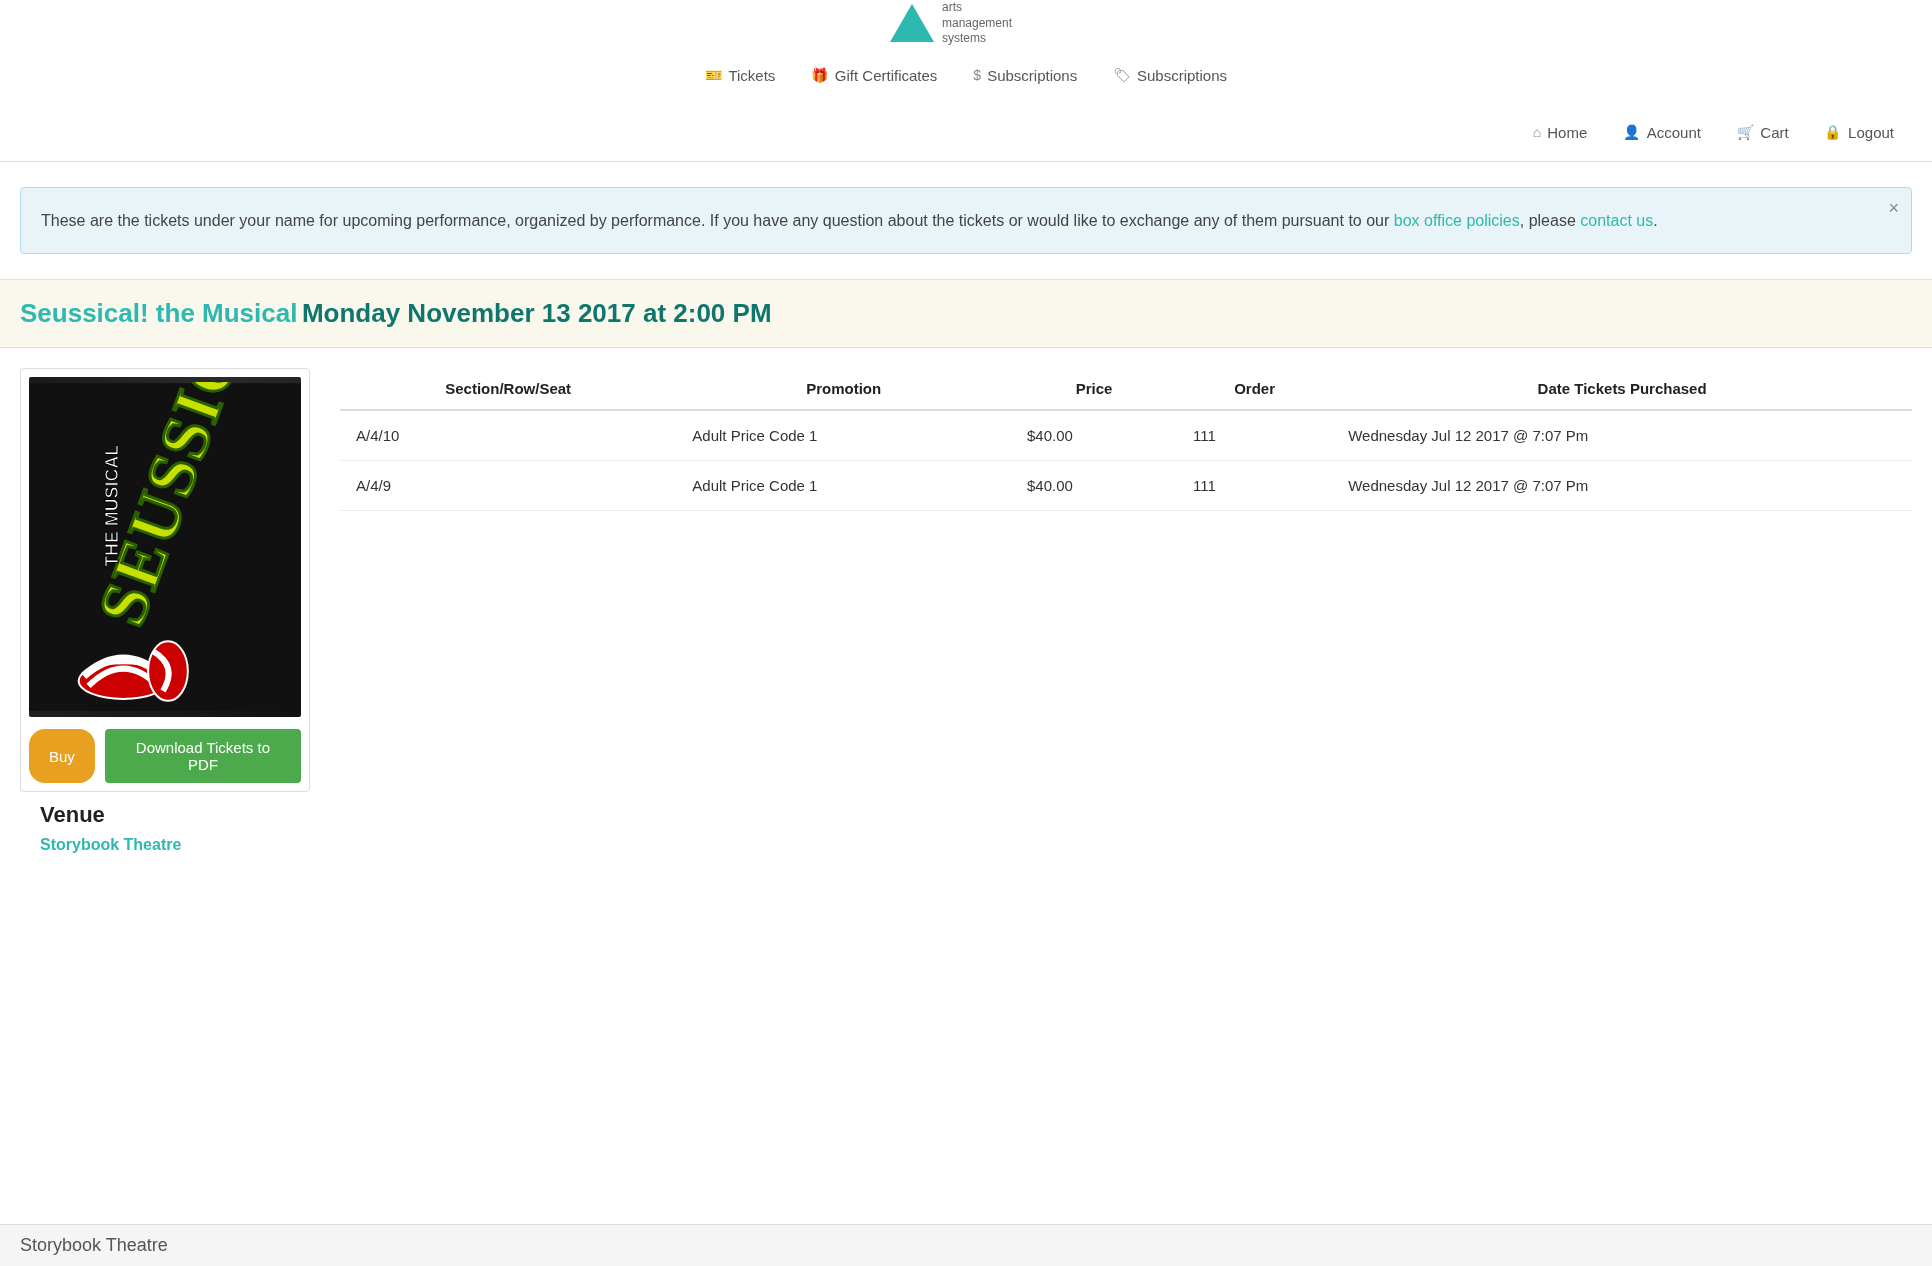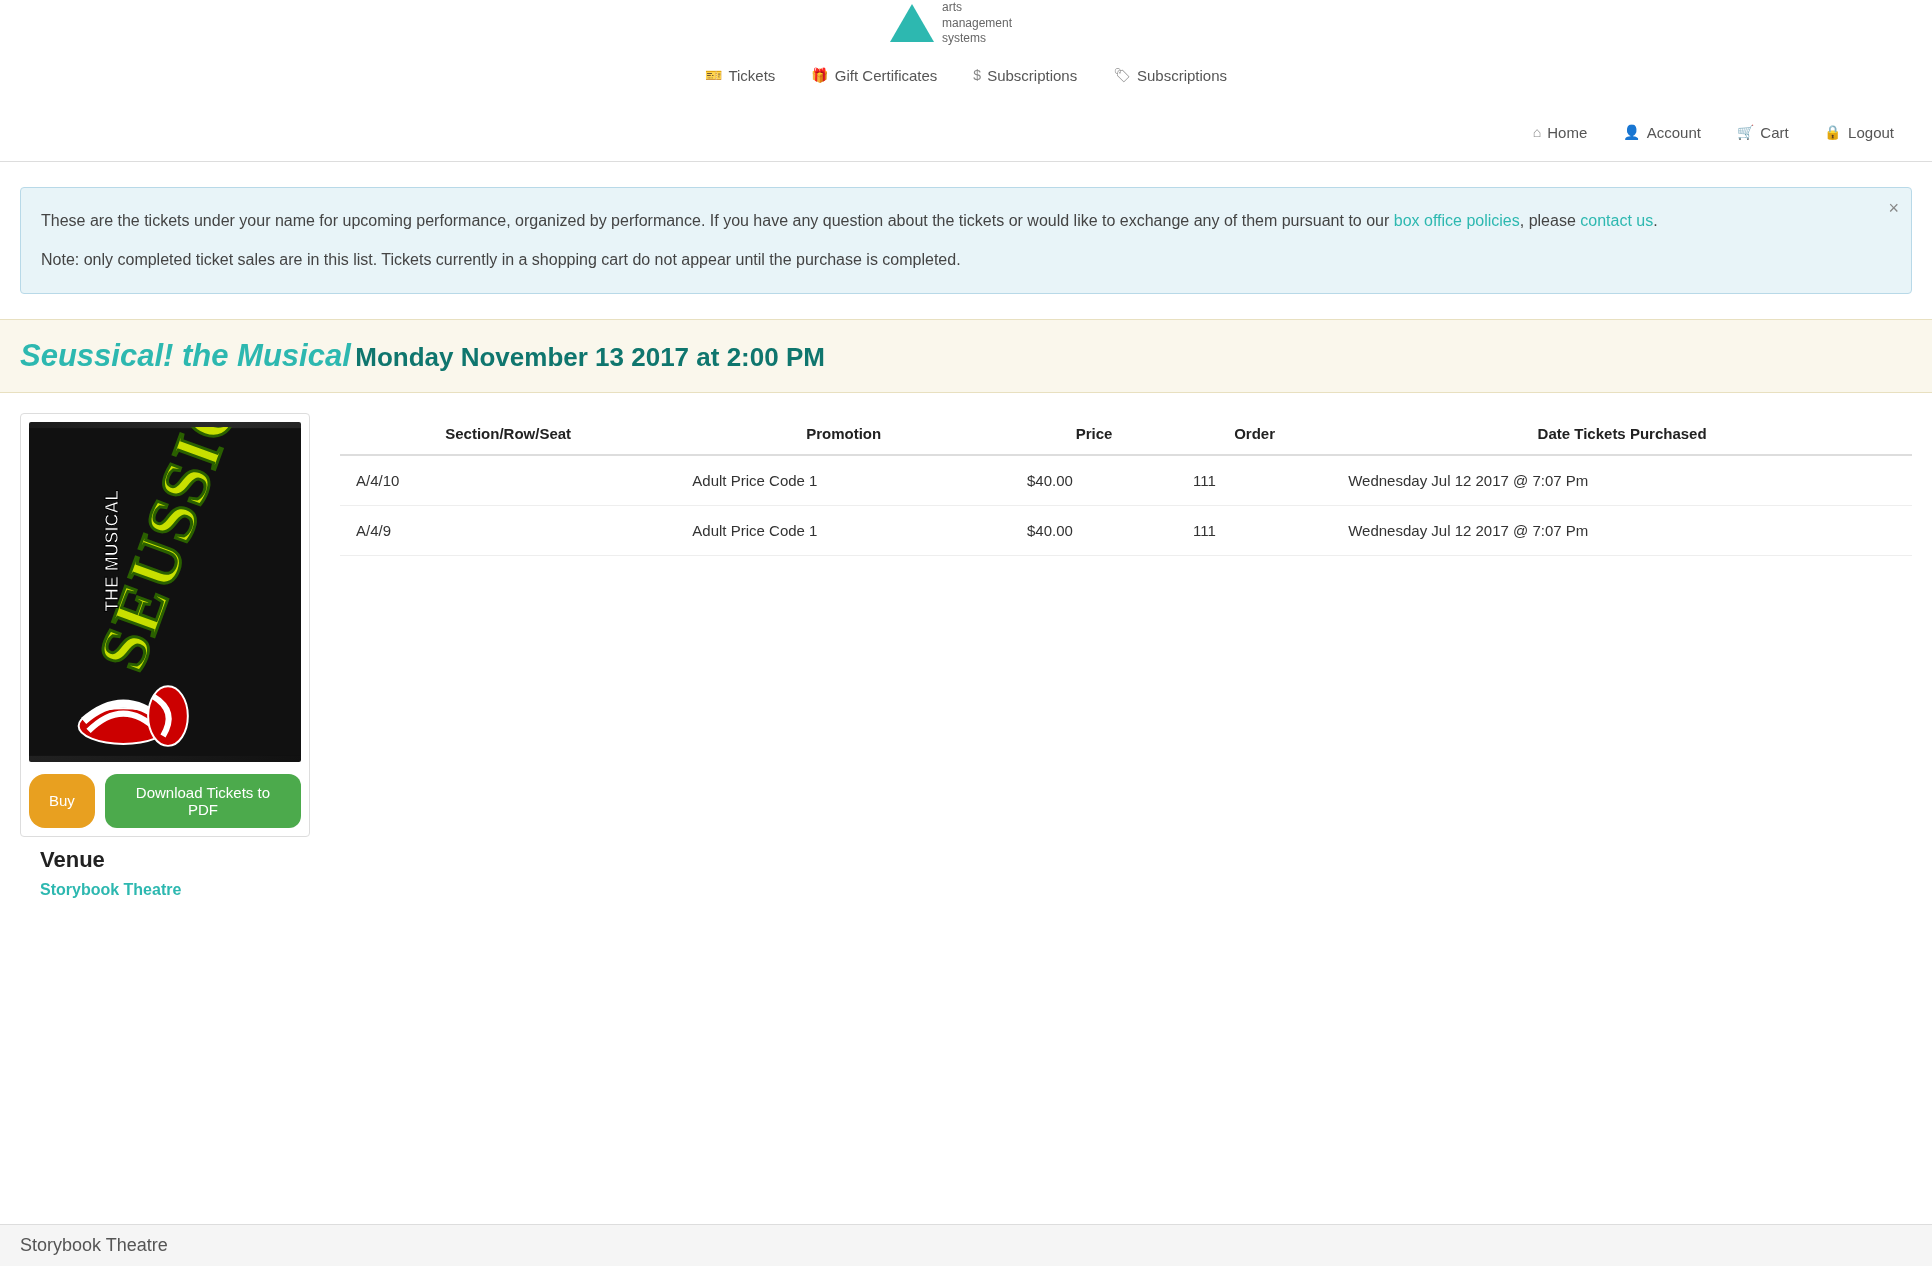--- a/index.html
+++ b/index.html
@@ -90,23 +90,22 @@
       margin: 20px 0;
     }
     .performance-header {
       background: #faf7ec;
       padding: 18px 20px;
       border-top: 1px solid #e8e0c0;
       border-bottom: 1px solid #e8e0c0;
     }
     .performance-title-show {
       color: #2db8b0;
-      font-size: 31px;
+      font-size: 26px;
       font-weight: 600;
-      font-style: italic;
     }
     .performance-title-date {
       color: #0f766e;
       font-size: 26px;
       font-weight: 600;
     }
 
     
     .performance-content {
       display: flex;
@@ -147,21 +146,21 @@
       border-radius: 16px;
       cursor: pointer;
       font-weight: 500;
     }
     .btn-download {
       background: #4caa4c;
       color: #fff;
       border: none;
       padding: 10px 20px;
       font-size: 15px;
-      border-radius: 12px;
+      border-radius: 4px;
       cursor: pointer;
       font-weight: 500;
     }
 
     
     .tickets-table-container {
       flex: 1;
     }
     .tickets-table {
       width: 100%;
@@ -264,21 +263,20 @@
     </a>
   </div>
 </nav>
 
 <div class="alert-info">
   <button class="alert-close">×</button>
   <div>
     These are the tickets under your name for upcoming performance, organized by performance. If you have any question about the tickets or would like to exchange any of them pursuant to our
     <a href="#">box office policies</a>, please <a href="#">contact us</a>.
   </div>
-  <div class="alert-note">Note: only completed ticket sales are in this list. Tickets currently in a shopping cart do not appear until the purchase is completed.</div>
 </div>
 
 <div class="performance-section">
   <div class="performance-header">
     <span class="performance-title-show">Seussical! the Musical</span>
     <span class="performance-title-date">Monday November 13 2017 at 2:00 PM</span>
   </div>
 
   <div class="performance-content">
 

